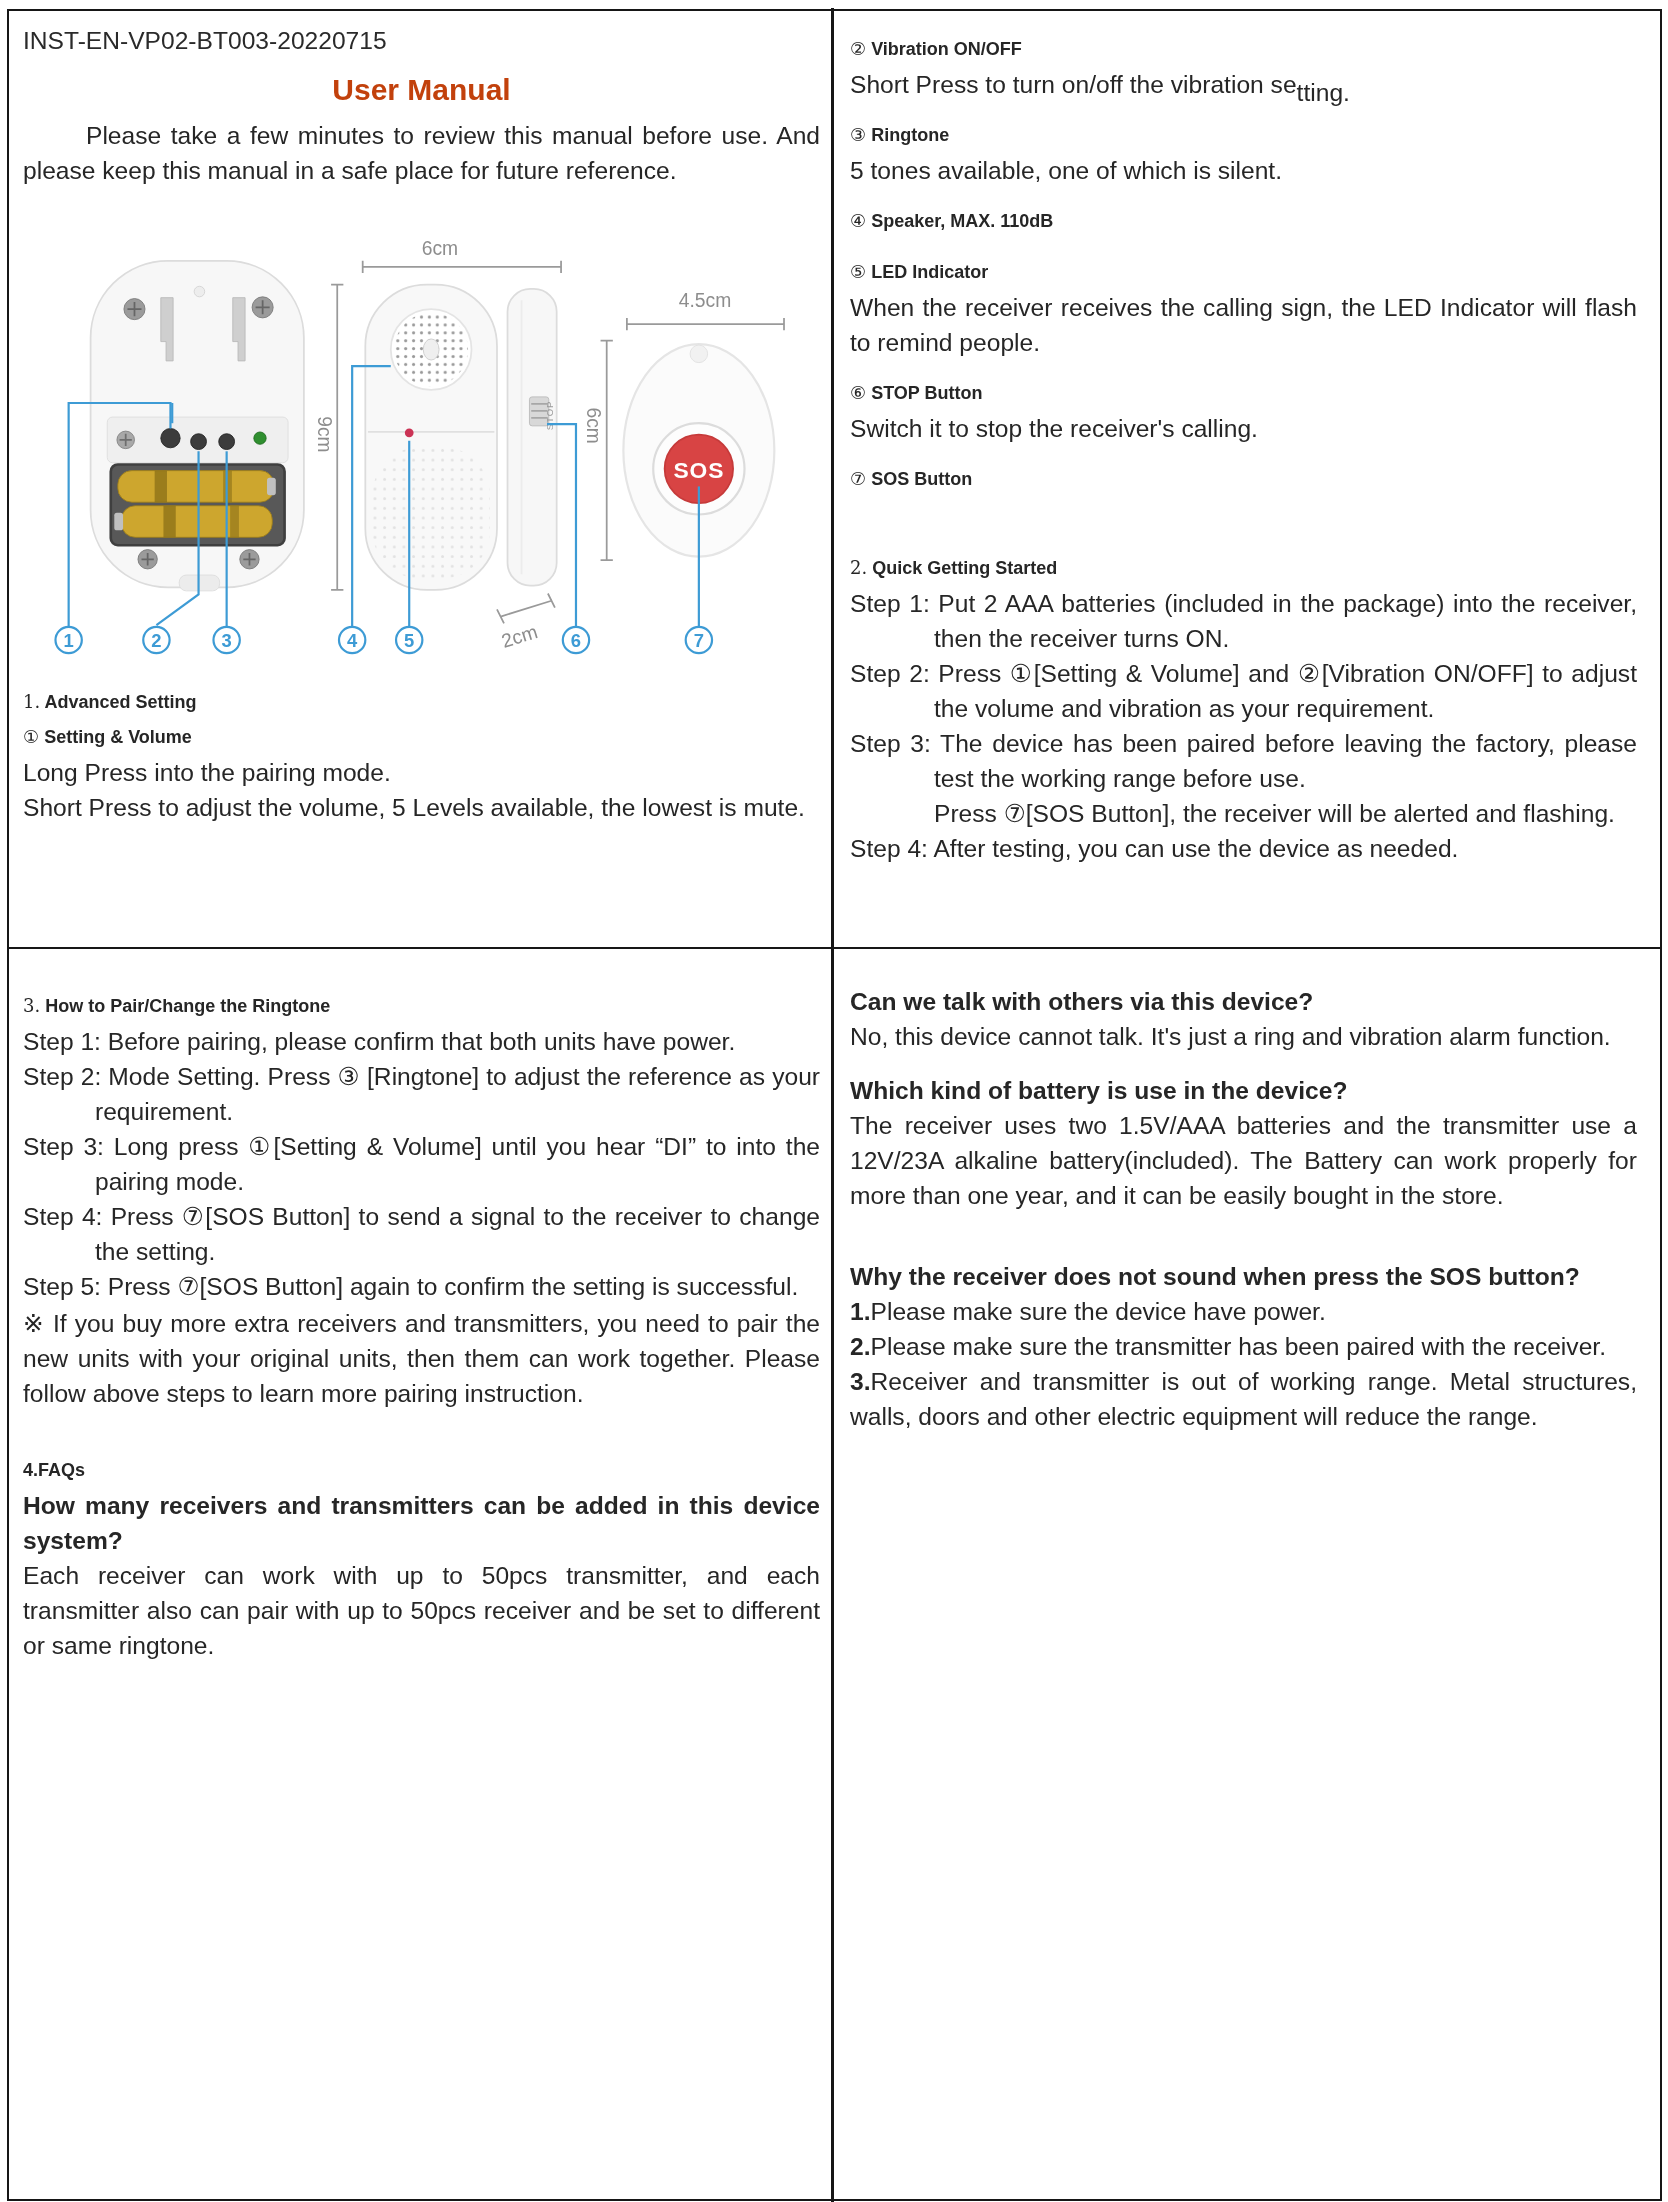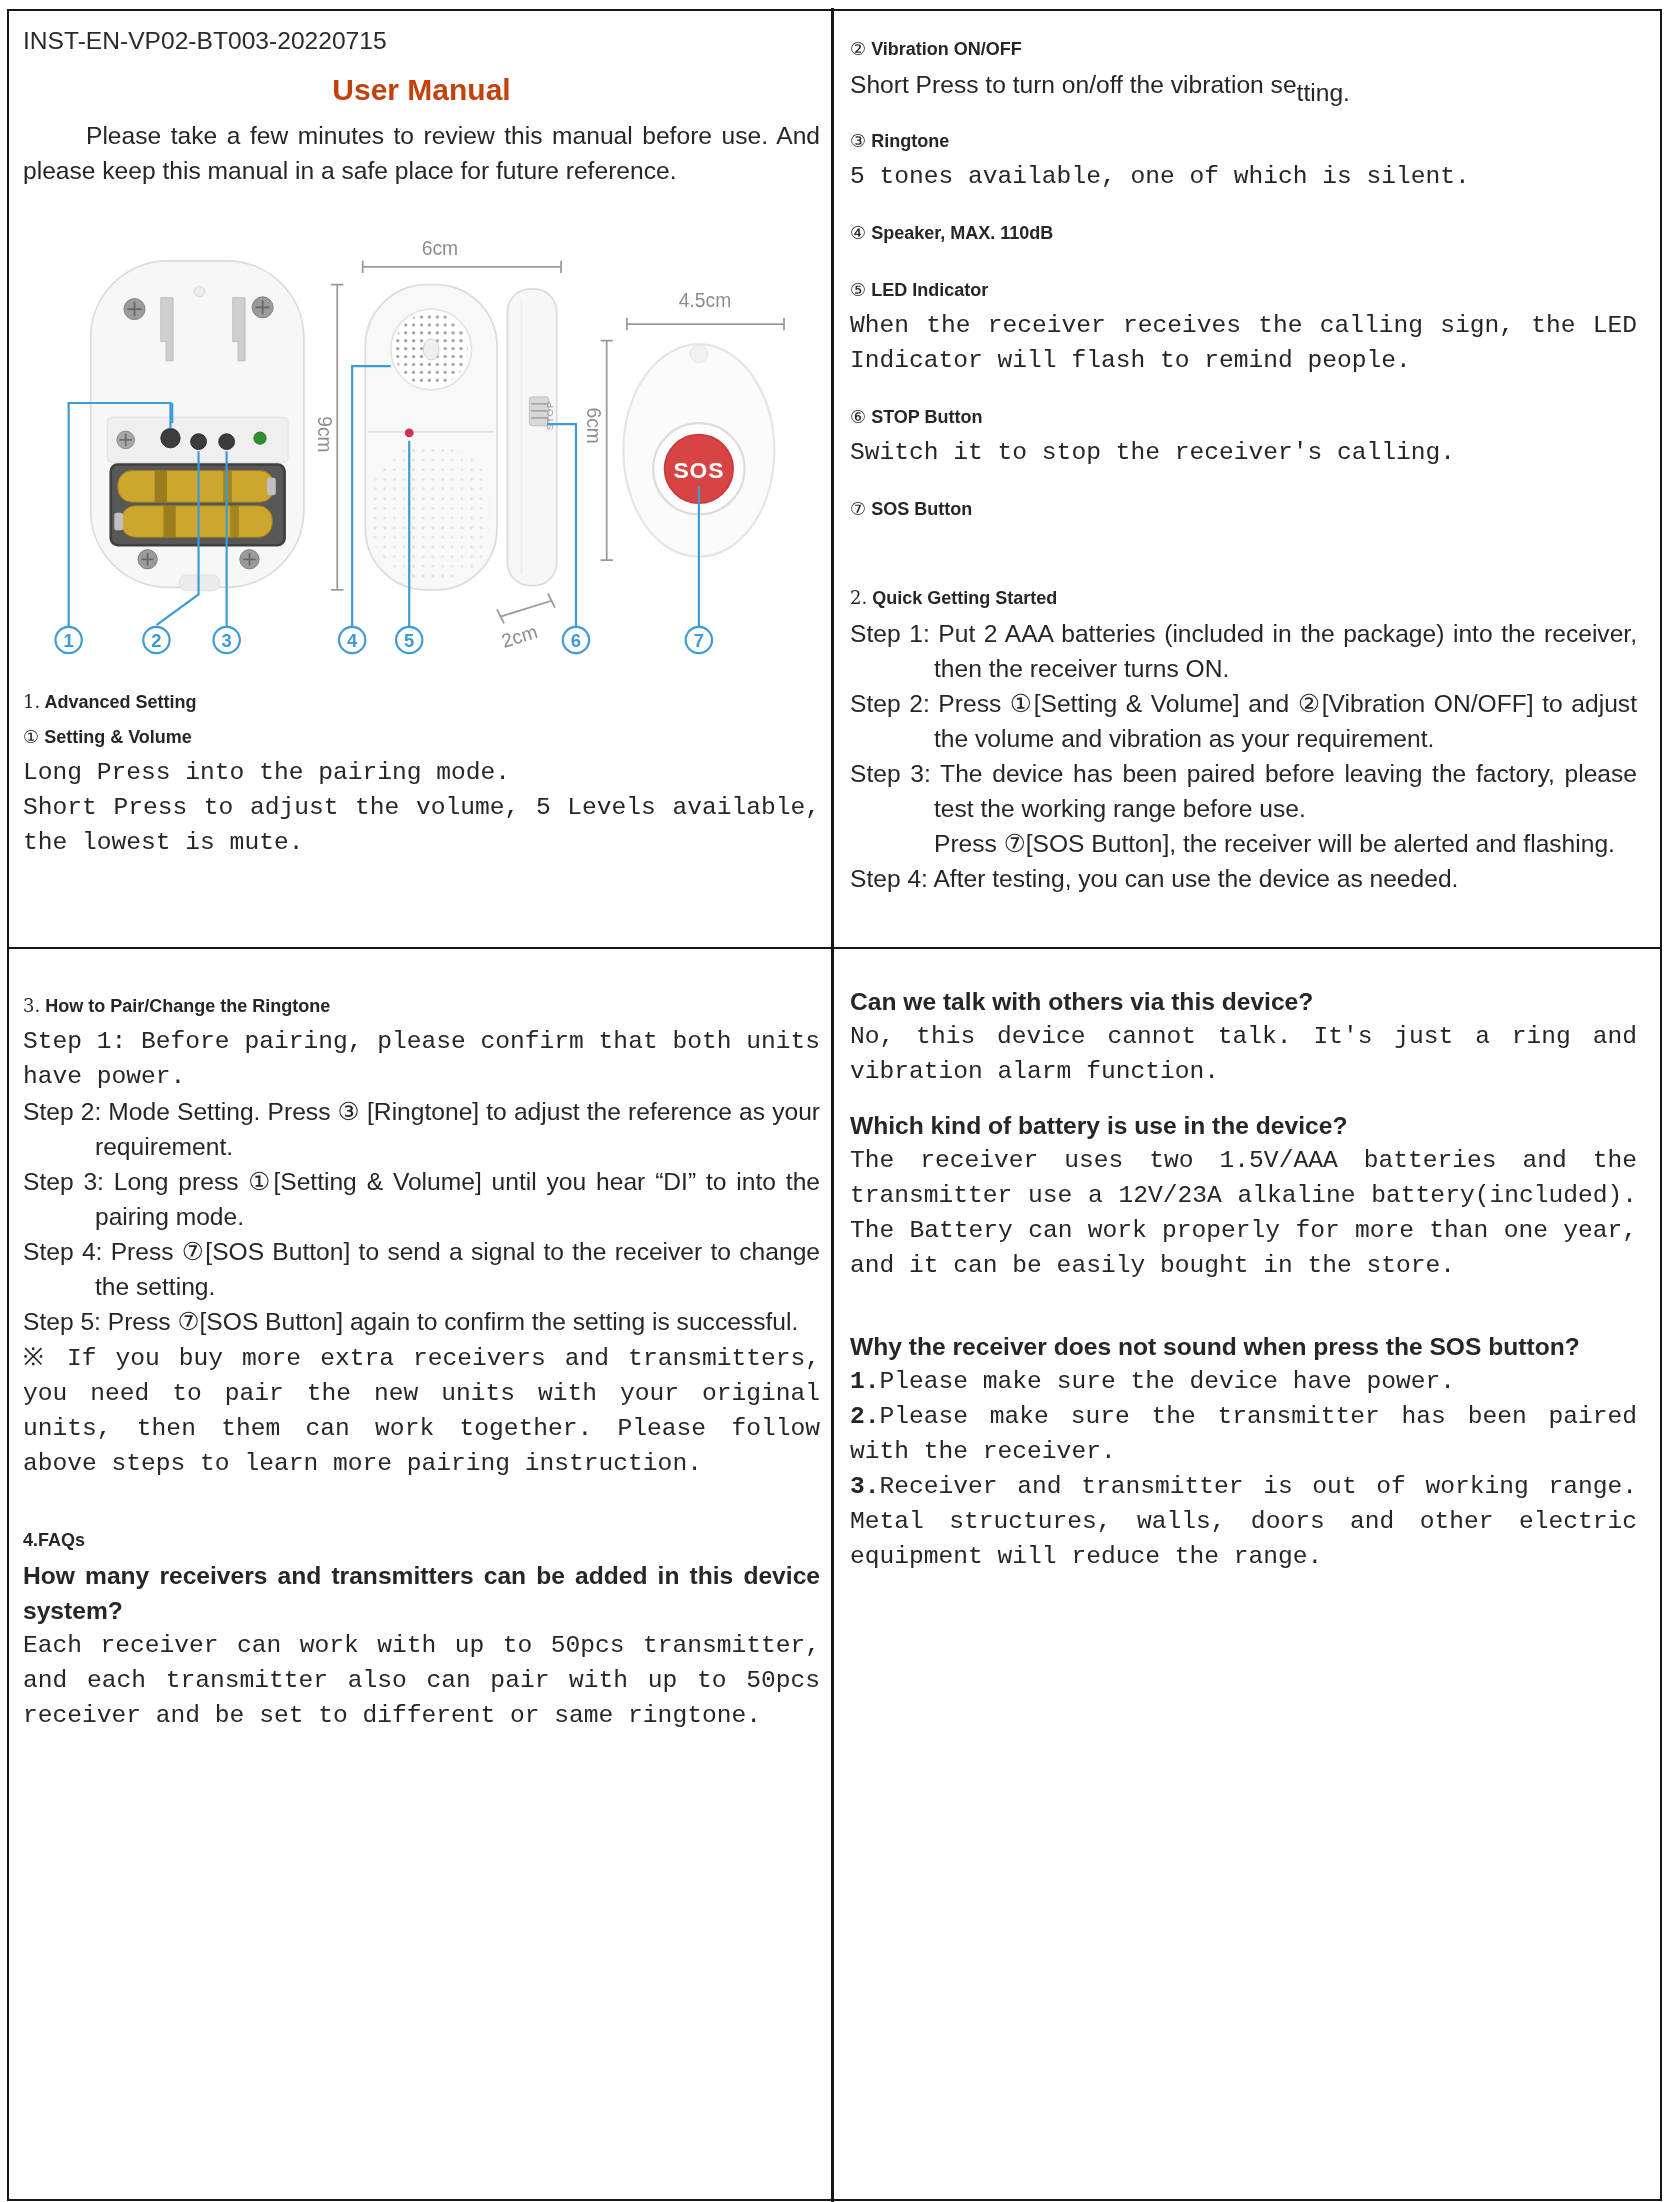--- a/index.html
+++ b/index.html
@@ -18,31 +18,31 @@
   .col { position:absolute; }
   #box-top .col-left  { left:14px;  top:12.3px; width:797px; }
   #box-top .col-right { left:841px; top:21px; width:787px; }
   #box-bottom .col-left  { left:14px;  top:39px; width:797px; }
   #box-bottom .col-right { left:841px; top:35px; width:787px; }
 
   .doc-code { font-size:24.6px; color:#2a2a2a; }
   .doc-title { text-align:center; font-size:30px; font-weight:700; margin:14px 0 10.5px; color:#c2410c; }
   .intro { text-align:justify; text-indent:63px; }
 
-  .just { text-align:justify;font-family:Liberation Mono, monospace; }
+  .just { text-align:justify; }
   .hang  { text-align:justify; padding-left:72px; text-indent:-72px; }
   .hang-r{ text-align:justify; padding-left:84px; text-indent:-84px; }
   .prewrap { white-space:pre-wrap; }
 
   .h-bold { font-weight:700; font-size:18px; }
   .serif-num { font-family:"DejaVu Serif","Liberation Serif",serif; font-weight:400; }
   .circ-num { font-weight:400; }
   .drop { position:relative; top:0.35em; }
 
-  .item-h { margin-top:22px; }
+  .item-h { margin-top:16px; }
   .item-b { margin-bottom:4.4px; }
   .qstart { margin-top:53px; }
 
   .figure { position:relative; width:797px; height:481px; margin:7px 0 8.8px; }
   .figure svg { position:absolute; left:0; top:0; }
 
   .sec1-h { margin-top:3.5px; }
 
   .qa-q { font-weight:700; text-align:justify; }
   .q2 { margin-top:19.3px; }

